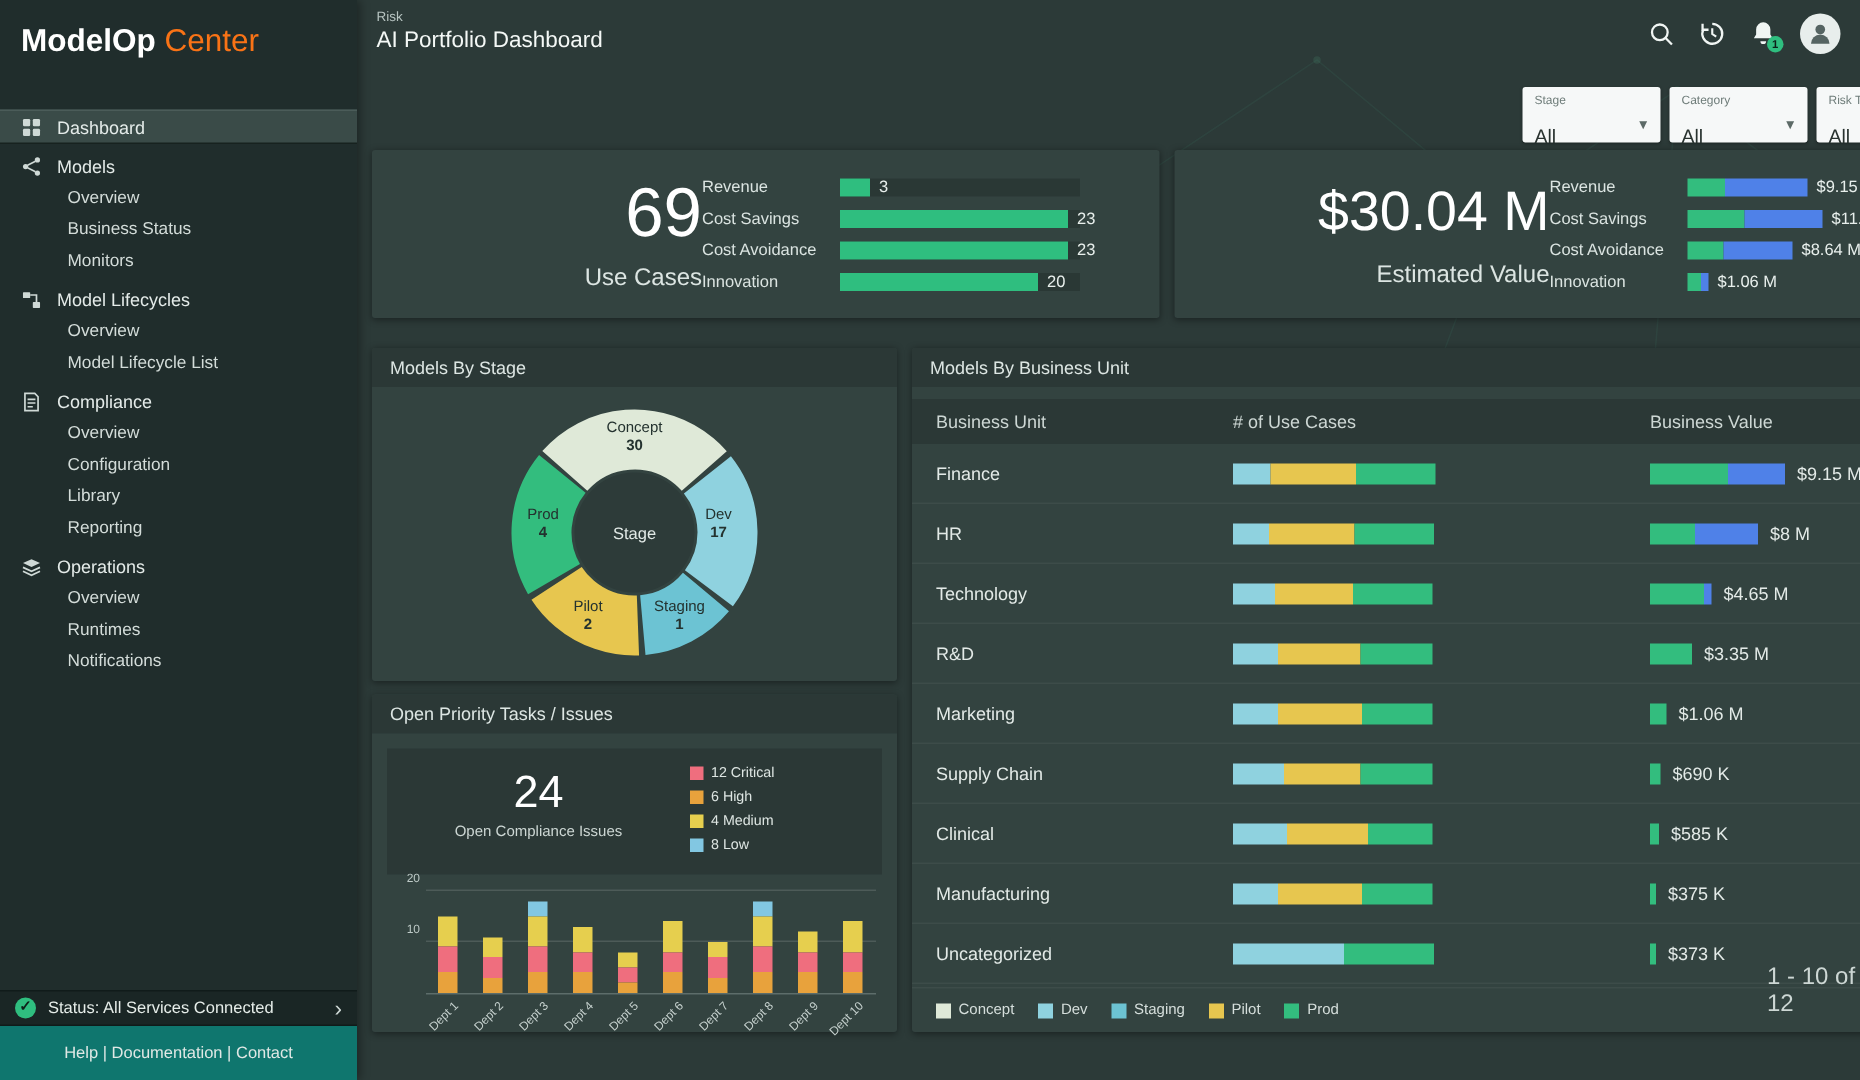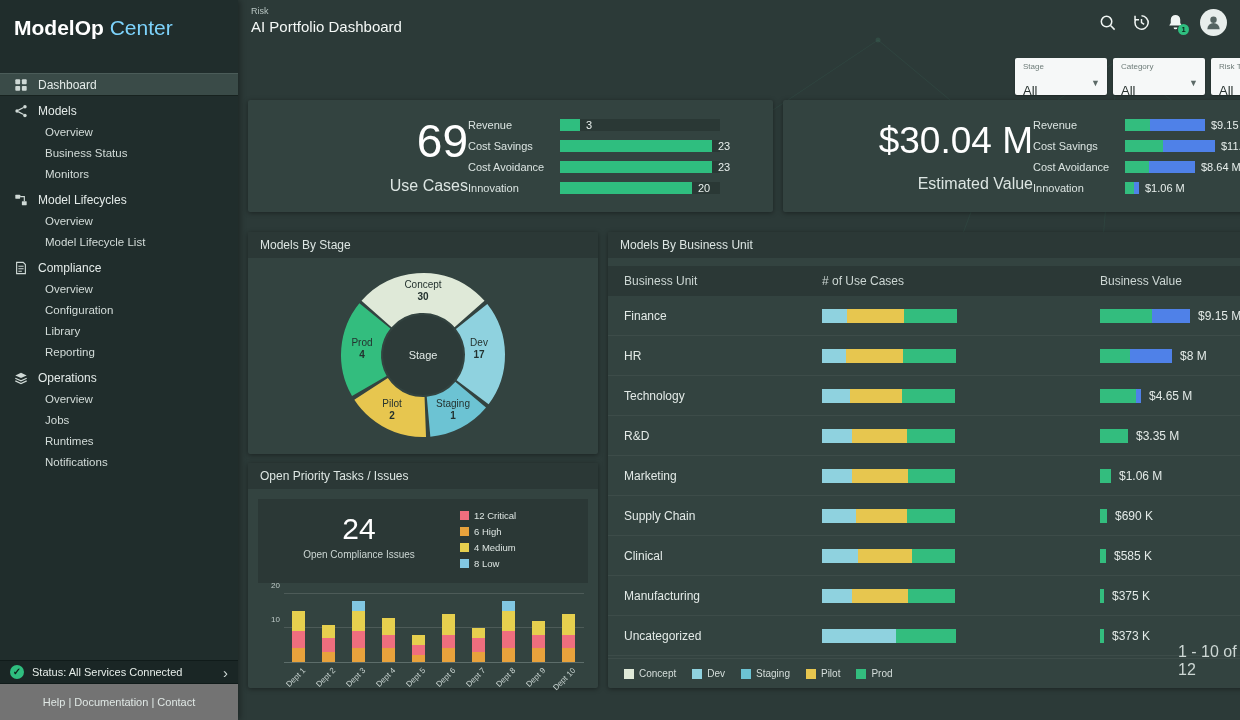--- a/index.html
+++ b/index.html
@@ -12,21 +12,21 @@
     color: #e4ebe9;
   }
   
   .sidebar {
     position: absolute; left: 0; top: 0; bottom: 0; width: 238px;
     background: #202d2c; z-index: 5;
     box-shadow: 2px 0 6px rgba(0,0,0,.35);
   }
   .brand { padding: 16px 14px 12px 14px; font-size: 21px; color: #ffffff; cursor: pointer; }
   .brand-bold { font-weight: bold; }
-  .brand-light { font-weight: normal; color: #7dd3fc; }
+  .brand-light { font-weight: normal; color: #f97316; }
   .side-nav { padding-top: 18px; }
   .nav-item {
     display: flex; align-items: center; gap: 10px;
     height: 23px; padding-left: 14px; margin-top: 3px;
     font-size: 12px; color: #e4ebe9; cursor: pointer;
   }
   .nav-item.active {
     background: #3a4b48;
     border-top: 1px solid #4b5c59; border-bottom: 1px solid #17221f;
   }
@@ -44,21 +44,21 @@
   }
   .status-check {
     width: 14px; height: 14px; border-radius: 50%;
     background: #2fbe7f; color: #0e2019; font-size: 10px; font-weight: bold;
     text-align: center; line-height: 14px; flex: 0 0 auto;
   }
   .status-chevron { margin-left: auto; font-size: 15px; color: #cfd9d6; line-height: 1; }
   .side-footer {
     position: absolute; bottom: 0; left: 0; right: 0; height: 36px;
     display: flex; align-items: center; justify-content: center;
-    font-size: 11px; color: #e0e8e5; cursor: pointer; background: #737373;
+    font-size: 11px; color: #e0e8e5; cursor: pointer; background: #0f766e;
   }
   
   .main { position: absolute; left: 238px; top: 0; right: 0; bottom: 0; }
   .bg-net { position: absolute; inset: 0; z-index: 0; pointer-events: none; }
   .breadcrumb { position: absolute; top: 6px; left: 13px; font-size: 9px; color: #b6c3c0; z-index: 2; }
   .page-title { position: absolute; top: 18px; left: 13px; font-size: 15px; color: #f4f8f6; z-index: 2; }
   .header-actions {
     position: absolute; top: 9px; left: 860px; z-index: 2;
     display: flex; align-items: center; gap: 15px; width: 240px;
   }
@@ -224,21 +224,20 @@
         <span class="nav-icon">
           <svg viewBox="0 0 16 16">
             <path d="M1.5 5L8 2l6.5 3L8 8z"></path>
             <path d="M1.5 8.3L8 11.3l6.5-3" fill="none" stroke="currentColor" stroke-width="1.3"></path>
             <path d="M1.5 11.3L8 14.3l6.5-3" fill="none" stroke="currentColor" stroke-width="1.3"></path>
           </svg>
         </span>
         <span>Operations</span>
       </div>
       <div class="nav-child">Overview</div>
-      <div class="nav-child">Jobs</div>
       <div class="nav-child">Runtimes</div>
       <div class="nav-child">Notifications</div>
     </nav>
   <div class="status-bar">
     <span class="status-check">✓</span>
     <span>Status: All Services Connected</span>
     <span class="status-chevron">›</span>
   </div>
   <div class="side-footer">Help  |  Documentation  |  Contact</div>
 </aside>

